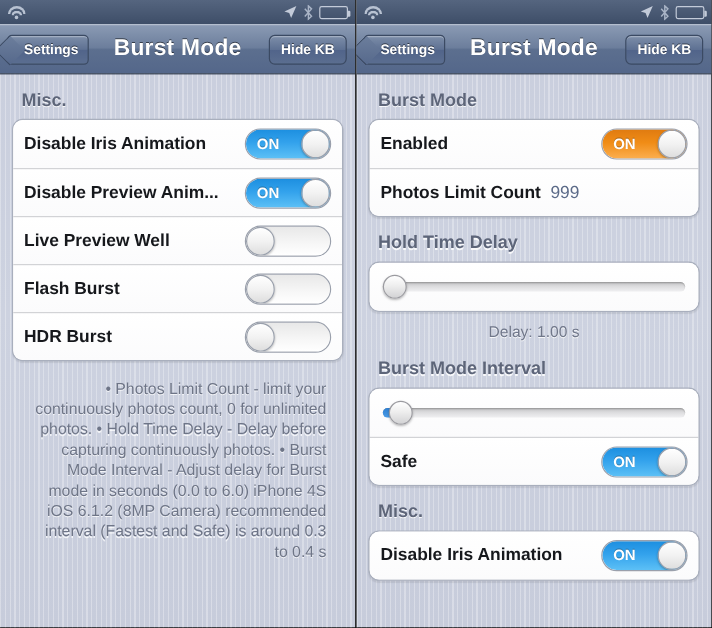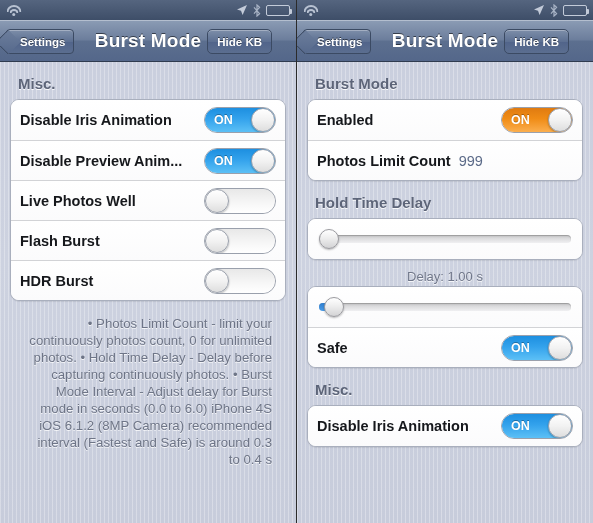--- a/index.html
+++ b/index.html
@@ -84,21 +84,21 @@
   .btn-back::before {
     content: ""; position: absolute; left: -8px; top: 50%;
     margin-top: -8.5px;
     width: 17px; height: 17px;
     background: linear-gradient(135deg,#6c7e9c 0%, #56698c 100%);
     border-left: 1px solid #3b4a63; border-bottom: 1px solid #3b4a63;
     transform: rotate(45deg); border-radius: 0 0 0 3px;
   }
   .btn-back span { position: relative; z-index: 2; }
   .btn-plain {
-    position: absolute; right: 24px; top: 9px;
+    position: absolute; right: 7px; top: 9px;
     height: 25px; padding: 0 9px;
     display: flex; align-items: center;
     font-size: 11.5px; font-weight: bold; color: #fff;
     text-shadow: 0 -1px 0 rgba(0,0,0,0.55);
     background: linear-gradient(180deg,#7d8ea9 0%, #5d7092 50%, #51648a 51%, #5b6e90 100%);
     border: 1px solid #3b4a63; border-radius: 5px;
     box-shadow: inset 0 1px 0 rgba(255,255,255,0.30);
   }
 
   
@@ -243,21 +243,21 @@
         <div class="row">
           <span class="row-label">Disable Preview Anim...</span>
           <span class="toggle on">
             <span class="fill"></span>
             <span class="txt">ON</span>
             <span class="knob"></span>
           </span>
         </div>
 
         <div class="row">
-          <span class="row-label">Live Photos Well</span>
+          <span class="row-label">Live Preview Well</span>
           <span class="toggle off">
             <span class="fill"></span>
             <span class="txt">OFF</span>
             <span class="knob"></span>
           </span>
         </div>
 
         <div class="row">
           <span class="row-label">Flash Burst</span>
           <span class="toggle off">
@@ -335,20 +335,21 @@
           <span class="slider">
             <span class="track">
               <span class="filled" style="width:0%"></span>
             </span>
             <span class="knob-s" style="left:0%"></span>
           </span>
         </div>
       </div>
       <div class="caption">Delay: 1.00 s</div>
 
+      <div class="sec-head">Burst Mode Interval</div>
       <div class="group">
         <div class="slider-row">
           <span class="slider">
             <span class="track">
               <span class="filled" style="width:4%"></span>
             </span>
             <span class="knob-s" style="left:2%"></span>
           </span>
         </div>
         <div class="row">

